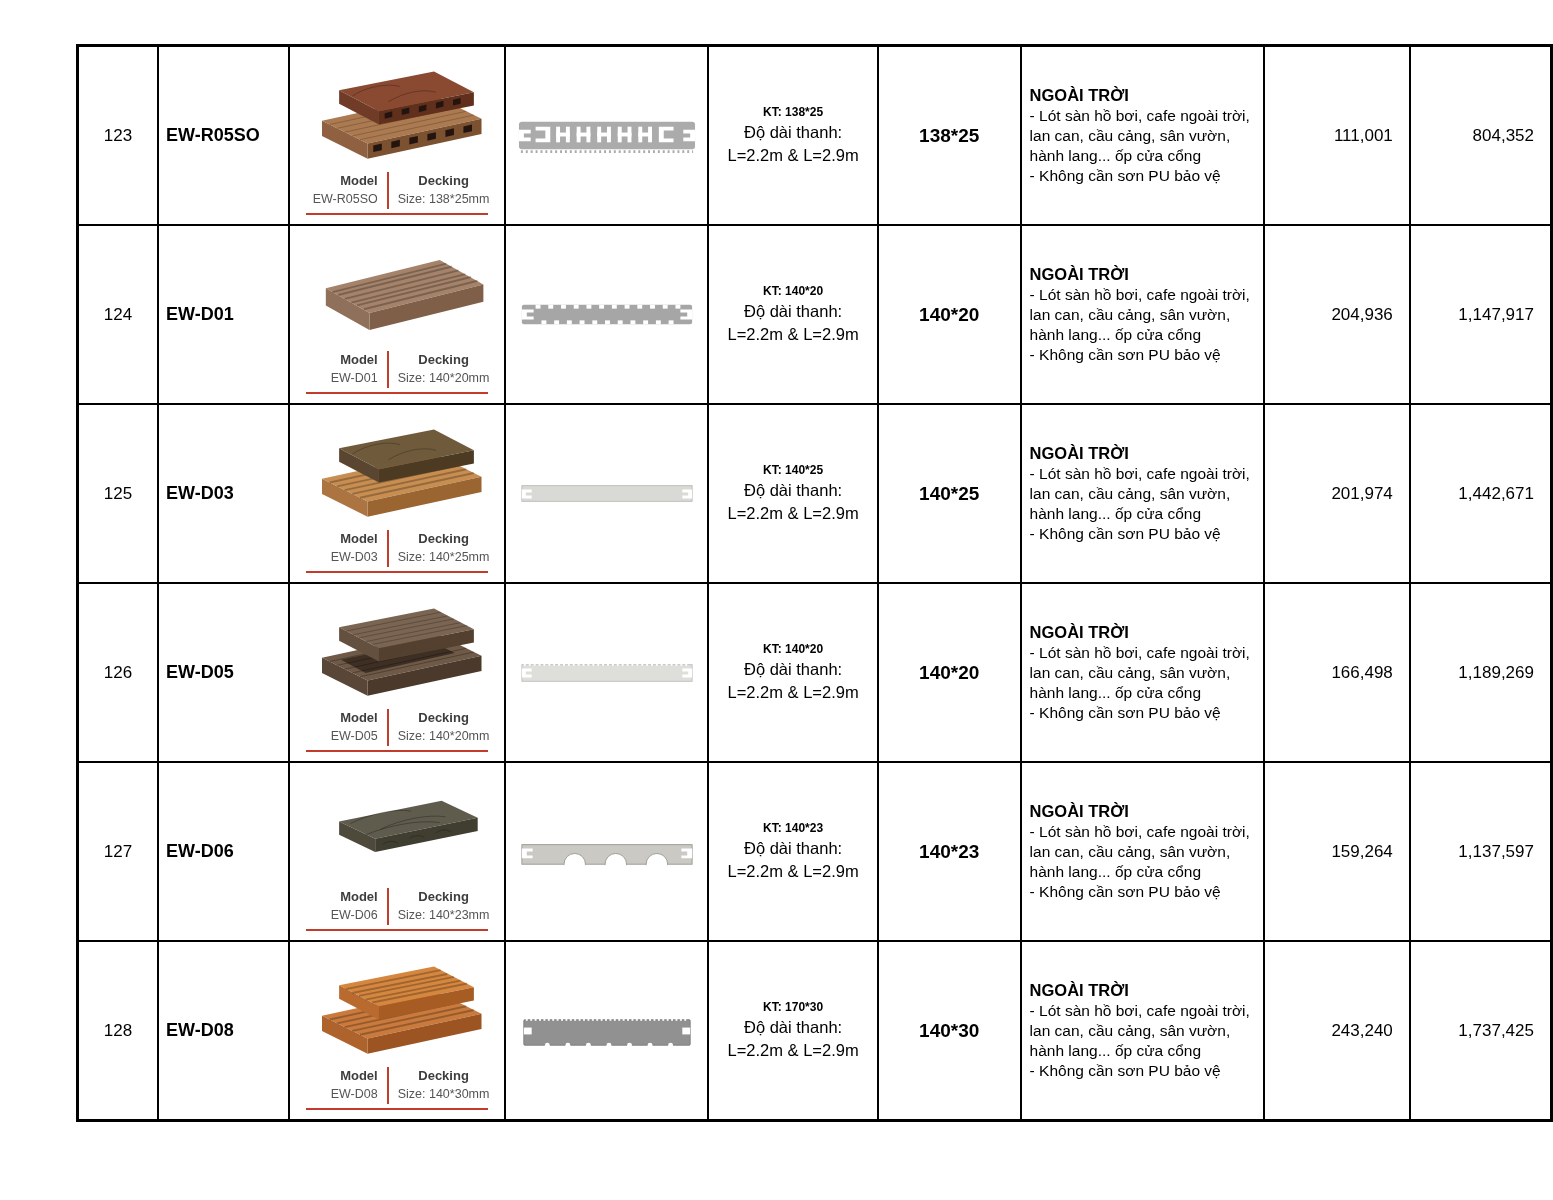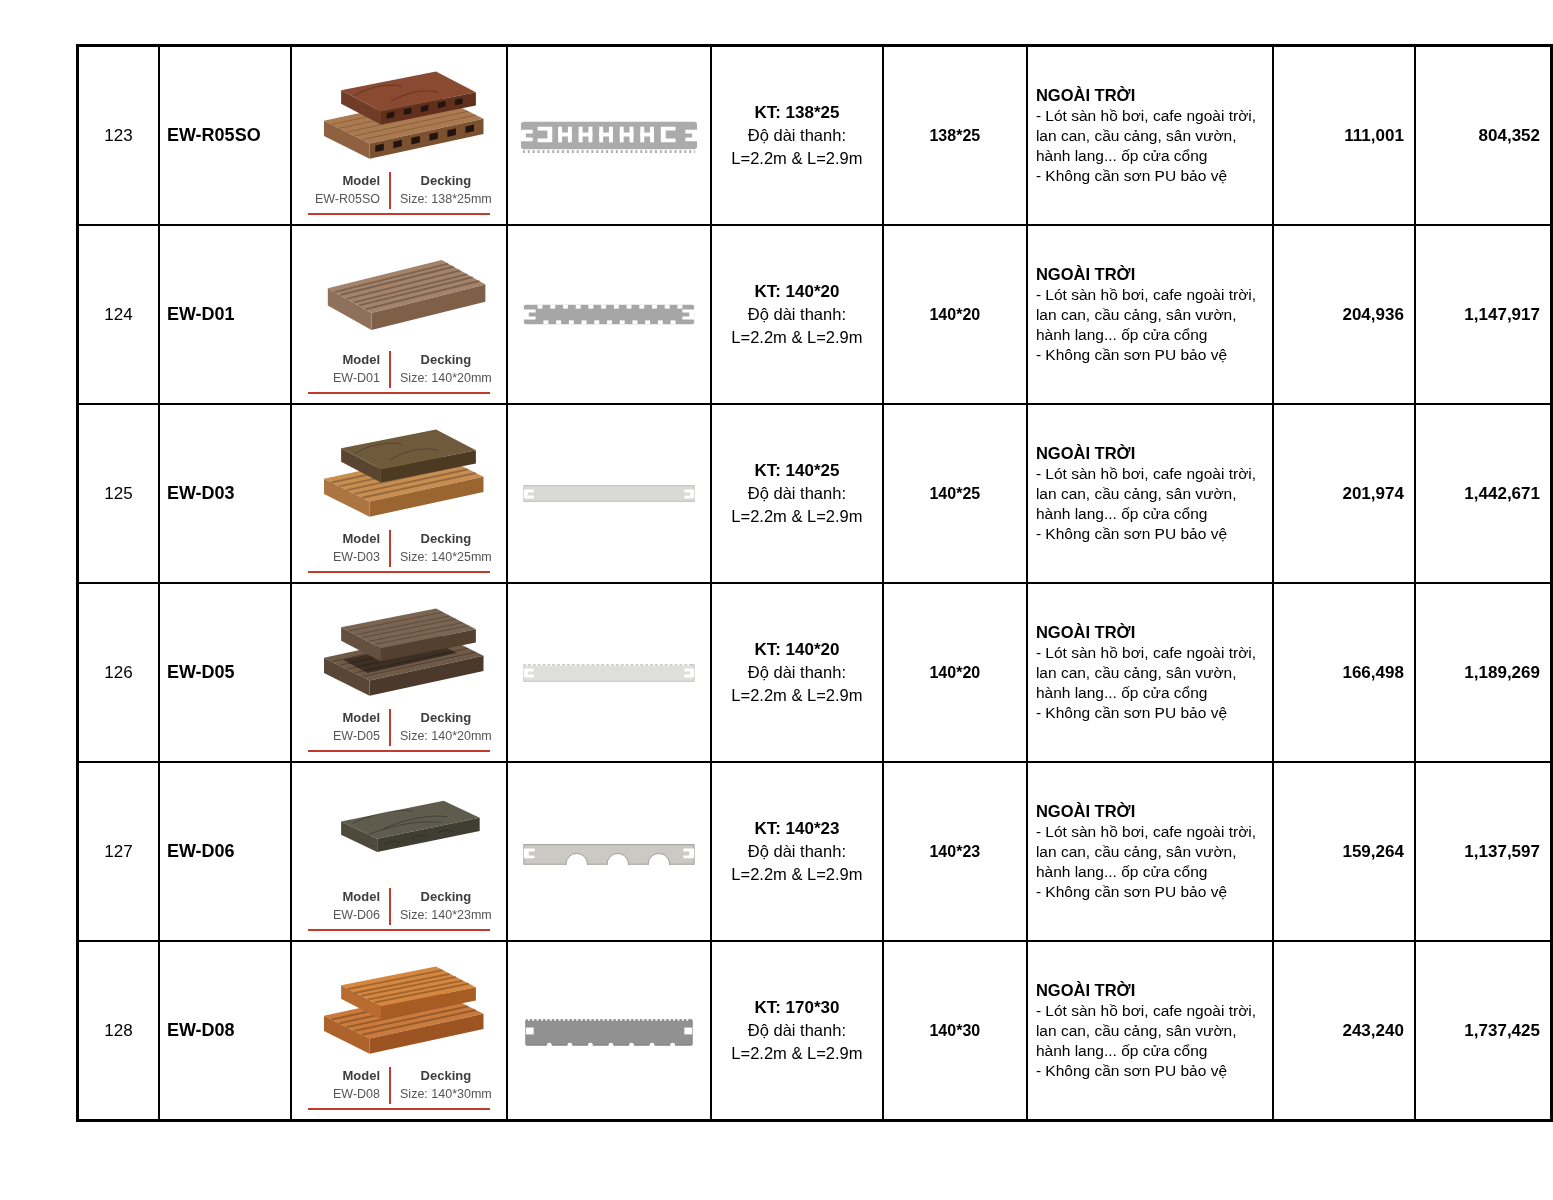--- a/index.html
+++ b/index.html
@@ -21,25 +21,25 @@
     vertical-align:middle;
     height:173px;
     overflow:hidden;
     background:#fff;
   }
   td.c-no{width:78px;text-align:center;font-size:17px;}
   td.c-code{width:123px;text-align:left;padding-left:7px;font-size:18px;font-weight:bold;}
   td.c-img{width:215px;text-align:center;padding:2px 0;}
   td.c-prof{width:200px;text-align:center;}
   td.c-kt{width:170px;text-align:center;font-size:16.5px;line-height:1.4;}
-  td.c-kt .kt1{font-weight:bold;font-size:17px;}
-  td.c-size{width:142px;text-align:center;font-size:16px;font-weight:bold;}
+  td.c-kt .kt1{font-weight:bold;font-size:12px;}
+  td.c-size{width:142px;text-align:center;font-size:19px;font-weight:bold;}
   td.c-usage{width:232px;padding:0 8px 0 8px;font-size:15.5px;line-height:1.28;}
   td.c-usage .u-title{text-align:left;font-weight:bold;font-size:16.5px;}
-  td.c-price{width:130px;text-align:right;padding-right:10px;font-size:17px;font-weight:bold;}
+  td.c-price{width:130px;text-align:right;padding-right:16px;font-size:17px;font-weight:normal;}
   td.c-price2{width:124px;}
   .prod-svg{display:block;margin:4px auto 0 auto;}
   .prof-svg{display:block;margin:0 auto;}
   .caption{
     width:182px;margin:0 auto;
     display:flex;align-items:stretch;
     border-bottom:2px solid #c23b2b;
     padding-bottom:4px;
   }
   .cap-l{flex:0 0 72px;text-align:right;padding-right:9px;border-right:2px solid #c23b2b;}

